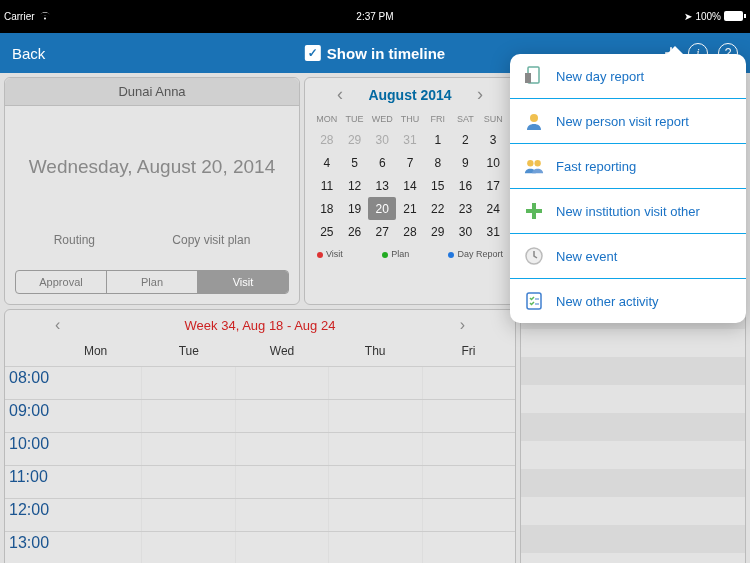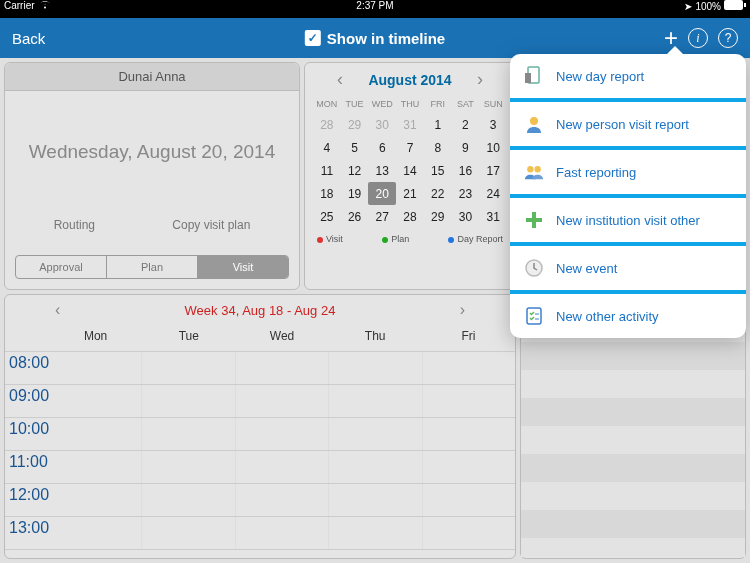--- a/index.html
+++ b/index.html
@@ -1,18 +1,18 @@
 <!DOCTYPE html>
 <html><head>
 <meta charset="utf-8">
 <style>
 * { box-sizing: border-box; margin: 0; padding: 0; }
 body { width: 750px; height: 563px; font-family: -apple-system, "Helvetica Neue", Arial, sans-serif; background: #e0e0e0; overflow: hidden; position: relative; }
 
-.status-bar { height: 18px; background: #000; color: #fff; display: flex; align-items: flex-start; font-size: 10px; padding: 0 4px; }
+.status-bar { height: 33px; background: #000; color: #fff; display: flex; align-items: center; font-size: 10px; padding: 0 4px; }
 .status-left { flex: 1; display: flex; align-items: center; gap: 4px; }
 .status-center { flex: 1; text-align: center; }
 .status-right { flex: 1; display: flex; justify-content: flex-end; align-items: center; gap: 3px; }
 
 .header { height: 40px; background: #1a72b5; color: #fff; display: flex; align-items: center; padding: 0 12px; position: relative; }
 .back-btn { font-size: 15px; }
 .header-center { position: absolute; left: 50%; transform: translateX(-50%); display: flex; align-items: center; gap: 6px; font-size: 15px; font-weight: 600; }
 .checkbox { width: 16px; height: 16px; background: #fff; border-radius: 2px; display: flex; align-items: center; justify-content: center; color: #1a72b5; font-size: 12px; font-weight: bold; }
 .header-right { margin-left: auto; display: flex; gap: 10px; align-items: center; font-size: 18px; }
 .icon-circle { width: 20px; height: 20px; border: 1.5px solid #fff; border-radius: 50%; display: flex; align-items: center; justify-content: center; font-size: 12px; font-style: italic; font-family: Georgia, serif; }
@@ -61,21 +61,21 @@
 .hour-cell { flex: 1; border-right: 1px solid #ddd; }
 .hour-cell:last-child { border-right: none; }
 
 .right-col { width: 226px; position: relative; }
 .right-card { width: 100%; height: 100%; }
 .right-header { background: #d4d4d4; padding: 6px 10px; font-size: 12px; color: #666; border-radius: 6px 6px 0 0; border-bottom:1px solid #bbb;}
 .striped { height: calc(100% - 28px); background: repeating-linear-gradient(#e3e3e3, #e3e3e3 28px, #d8d8d8 28px, #d8d8d8 56px); }
 
 .popover { position: absolute; top: 54px; right: 4px; width: 236px; background: #fff; border-radius: 10px; box-shadow: 0 4px 20px rgba(0,0,0,0.25); z-index: 100; }
 .popover::before { content: ""; position: absolute; top: -8px; right: 62px; border-left: 9px solid transparent; border-right: 9px solid transparent; border-bottom: 9px solid #fff; }
-.popover-item { display: flex; align-items: center; gap: 12px; padding: 12px 14px; border-bottom: 4px solid #0ea5e9; color: #1a72c5; font-size: 13px; }
+.popover-item { display: flex; align-items: center; gap: 12px; padding: 12px 14px; border-bottom: 1px solid #0ea5e9; color: #1a72c5; font-size: 13px; }
 .popover-item:last-child { border-bottom: none; }
 .pop-icon { width: 20px; height: 20px; display: flex; align-items: center; justify-content: center; }
 </style>
 </head>
 <body>
 
 <div class="status-bar">
   <div class="status-left">
     <span>Carrier</span>
     <span>

